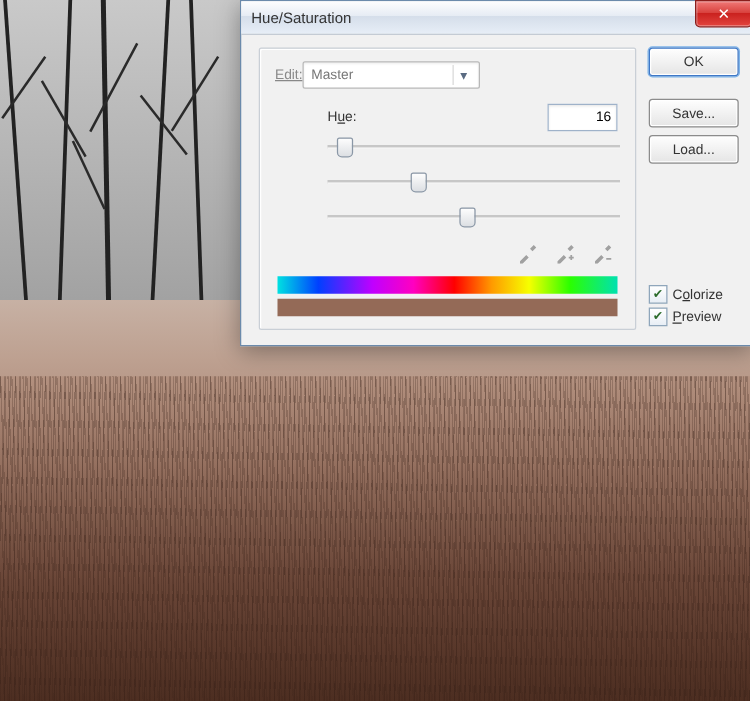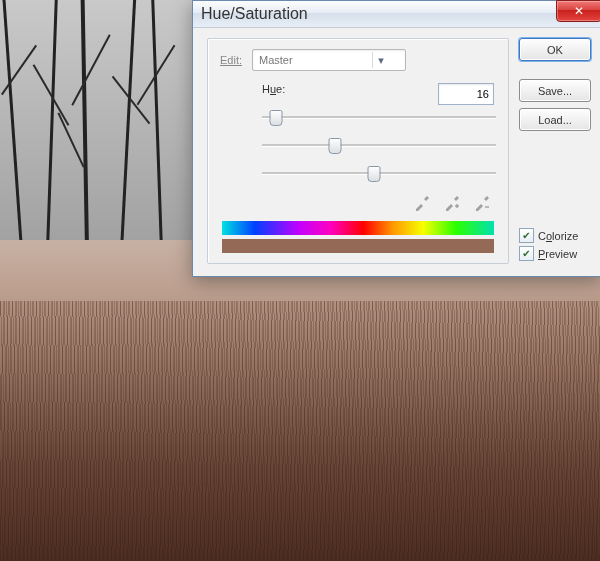--- a/index.html
+++ b/index.html
@@ -10,33 +10,33 @@
   .img-bottom{position:absolute;left:0;top:240px;width:600px;height:321px;background:linear-gradient(#c7b1a4 0%,#bda090 15%,#a88372 40%,#7a5142 70%,#5c3b2d 100%)}
   .grass{position:absolute;bottom:0;left:0;right:0;height:260px;background:
     repeating-linear-gradient(88deg,rgba(60,35,25,.25) 0 1px,transparent 1px 3px),
     repeating-linear-gradient(92deg,rgba(40,22,15,.25) 0 1px,transparent 1px 4px),
     linear-gradient(rgba(170,130,110,.4),rgba(70,40,28,.7))}
   .watermark{position:absolute;right:6px;top:4px;font-size:11px;color:rgba(255,255,255,.55);letter-spacing:1px;font-family:"SimSun",serif;white-space:nowrap}
   .arrow{position:absolute;left:195px;top:228px;pointer-events:none}
 
   .dialog{position:absolute;left:192px;top:0;width:408px;background:#f1f1f1;border:1px solid #6b8aab;box-shadow:0 4px 18px rgba(0,0,0,.35)}
   .titlebar{height:26px;background:linear-gradient(#fdfdfe,#e6ecf4 45%,#d5deea 46%,#e7eef7);border-bottom:1px solid #c4cbd4;display:flex;align-items:center;padding:0 2px 0 8px;position:relative}
-  .titlebar .title{font-size:16px;color:#333}
+  .titlebar .title{font-size:12px;color:#333}
   .closebtn{position:absolute;right:-1px;top:-1px;width:44px;height:20px;background:linear-gradient(#f07a78,#d9433f 45%,#c9201d 46%,#e2443f);border:1px solid #8a1e1c;border-radius:0 0 4px 4px;display:flex;align-items:center;justify-content:center;color:#fff;font-size:12px;box-shadow:inset 0 0 0 1px rgba(255,255,255,.3)}
   .body{display:flex;padding:10px 10px 12px 14px;gap:10px}
   .panel{flex:1;border:1px solid #c9cfd6;border-radius:2px;background:#f1f1f1;padding:10px 12px 8px 12px;box-shadow:inset 1px 1px 0 #fff}
   .side{width:72px;display:flex;flex-direction:column;gap:6px;align-items:stretch}
 
-  .row-edit{display:flex;align-items:center;gap:10px;margin-bottom:12px}
+  .row-edit{display:flex;align-items:center;gap:0;margin-bottom:12px}
   .lbl-edit{color:#888}
-  .combo{flex:0 0 130px;height:20px;border:1px solid #b8b8b8;background:#fff;border-radius:2px;display:flex;align-items:center;padding:0 16px 0 6px;color:#777;box-shadow:inset 0 1px 2px rgba(0,0,0,.08)}
+  .combo{flex:0 0 130px;height:20px;border:1px solid #b8b8b8;background:#fff;border-radius:2px;display:flex;align-items:center;padding:0 4px 0 6px;color:#777;box-shadow:inset 0 1px 2px rgba(0,0,0,.08)}
   .combo .chev{margin-left:auto;width:16px;height:16px;display:flex;align-items:center;justify-content:center;color:#5a6b82;border-left:1px solid #d9d9d9}
 
   .param{margin:4px 0 2px 0}
-  .param .lab{display:flex;justify-content:space-between;padding:0 2px 0 42px}
+  .param .lab{display:flex;justify-content:space-between;align-items:center;padding:0 2px 0 42px}
   .param .lab .t{min-width:90px}
   .param .lab .u{text-decoration:underline}
   .numbox{width:46px;height:18px;border:1px solid #9fb2c9;background:#fff;text-align:right;padding:1px 4px;font-size:11px;box-shadow:inset 0 1px 2px rgba(0,0,0,.1)}
   .numbox.focus{border-color:#3e78c7;box-shadow:0 0 3px rgba(70,130,200,.7),inset 0 1px 2px rgba(0,0,0,.1)}
   .slider{position:relative;height:20px;margin:2px 0 8px 42px}
   .track{position:absolute;left:0;right:0;top:9px;height:2px;background:#c7c7c7;border-bottom:1px solid #fff}
   .thumb{position:absolute;top:3px;width:11px;height:14px;background:linear-gradient(#fdfdfd,#dcdfe3);border:1px solid #8a97a6;border-radius:2px 2px 4px 4px;transform:translateX(-50%)}
 
   .tools{display:flex;justify-content:flex-end;gap:10px;padding:2px 4px 0 0}
   .eyedrop{width:20px;height:20px;display:flex;align-items:center;justify-content:center;opacity:.65}

